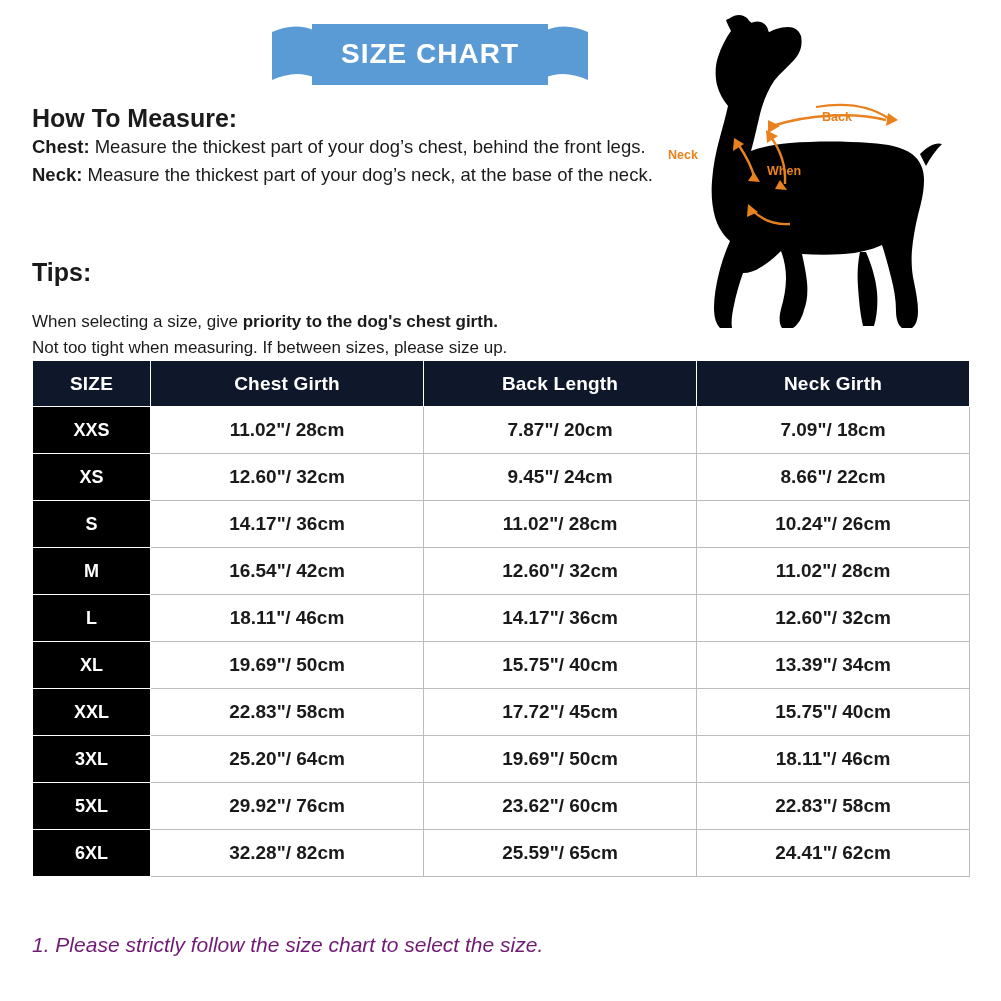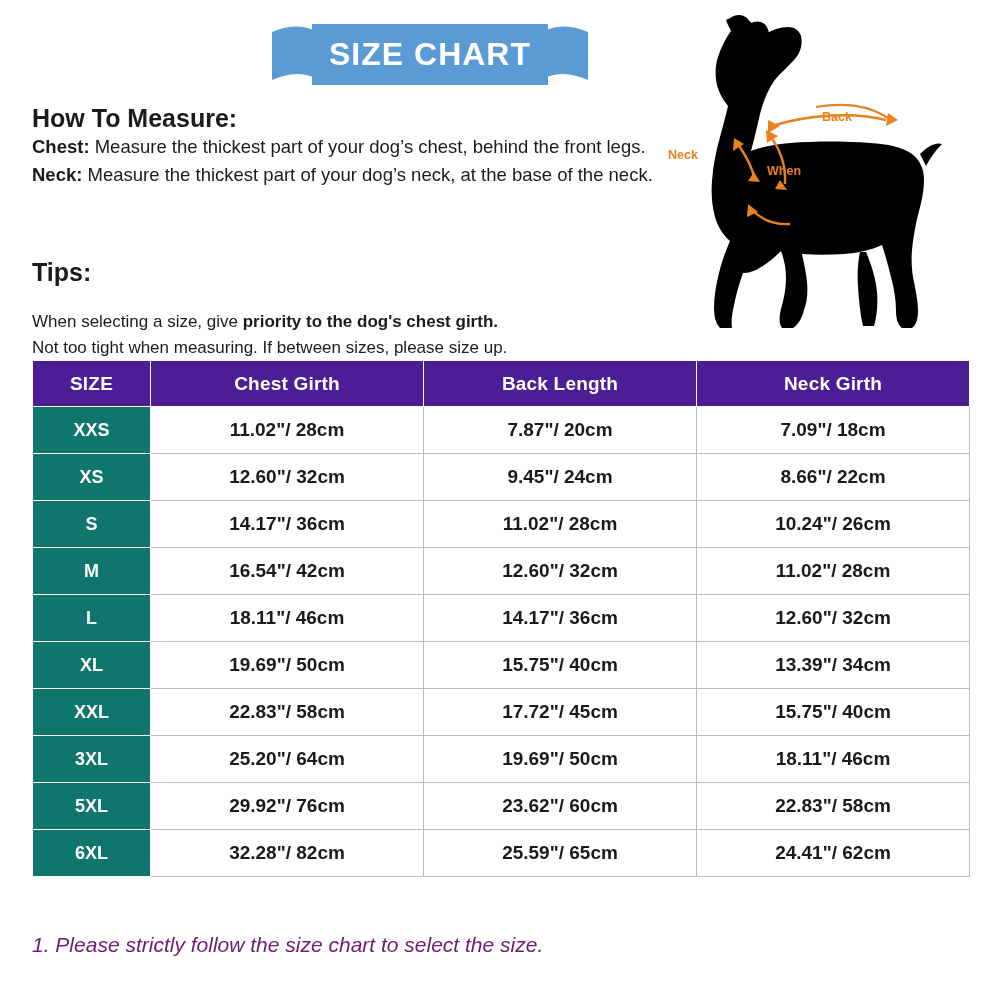--- a/index.html
+++ b/index.html
@@ -26,21 +26,21 @@
     position: absolute;
     inset: 0;
   }
   .banner-title {
     position: absolute;
     inset: 0;
     display: flex;
     align-items: center;
     justify-content: center;
     color: #ffffff;
-    font-size: 32px;
+    font-size: 28px;
     font-weight: bold;
     letter-spacing: 1px;
     padding-bottom: 2px;
   }
 
   
   .howto {
     position: absolute;
     left: 32px;
     top: 104px;
@@ -109,28 +109,28 @@
   table.size-table td {
     border: 1px solid #ffffff;
     text-align: center;
     font-size: 18px;
     font-weight: bold;
     color: #ffffff;
     height: 47px;
     padding: 0;
   }
   table.size-table thead th {
-    background: #4c1d95;
+    background: #0f172a;
     font-size: 19px;
     height: 46px;
     letter-spacing: 0.2px;
   }
   table.size-table thead th:first-child { width: 118px; }
   table.size-table tbody td.size-cell {
-    background: #0f766e;
+    background: #000000;
     color: #ffffff;
     font-size: 18px;
   }
   table.size-table tbody td.val {
     background: #ffffff;
     color: #1a1a1a;
     border: 1px solid #bcbcbc;
     font-size: 19px;
   }
   table.size-table tbody tr td.size-cell { border: 1px solid #ffffff; }

